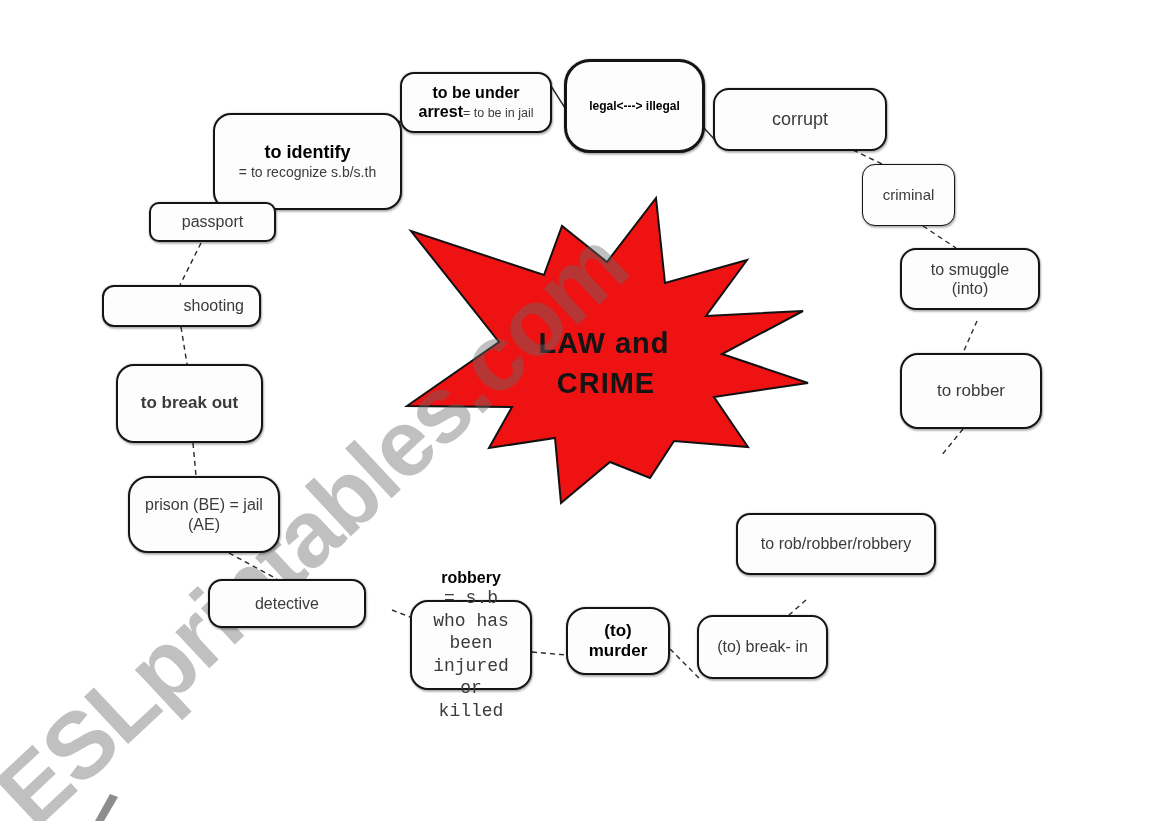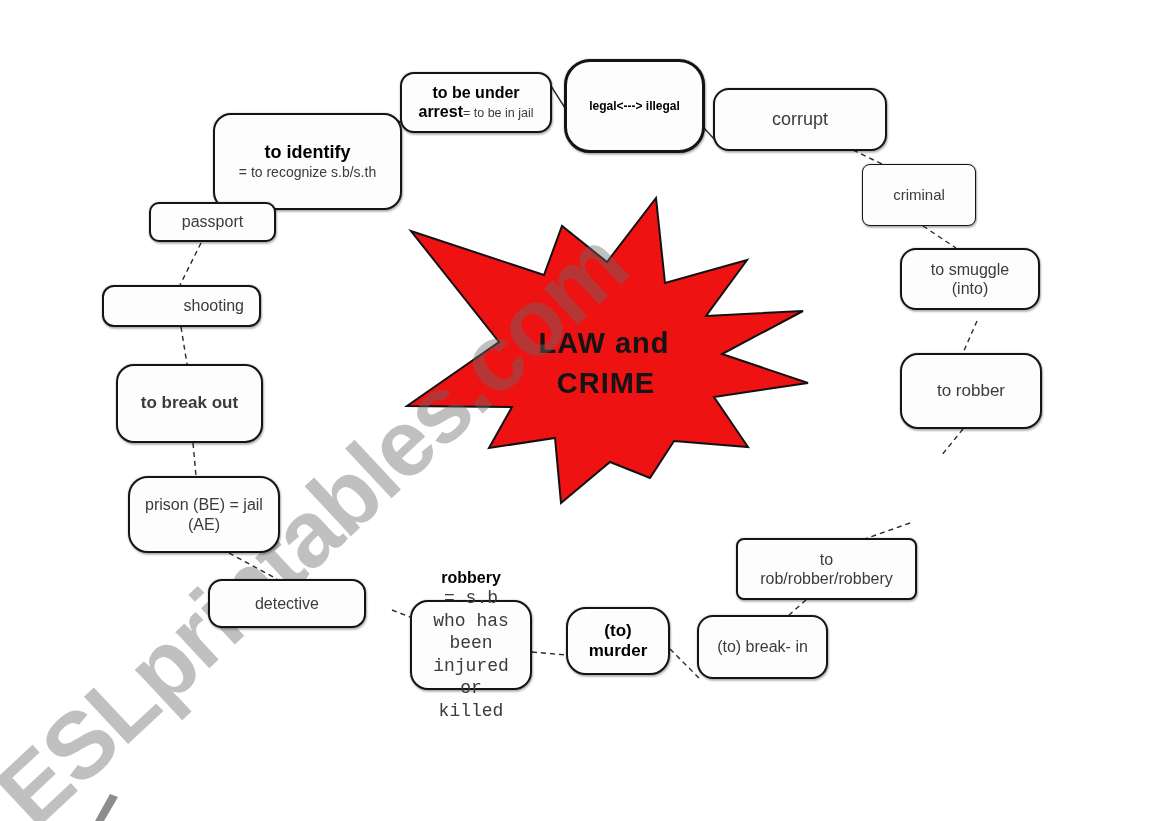--- a/index.html
+++ b/index.html
@@ -65,42 +65,42 @@
       </div>
       <div class="node" style="left: 400px; top: 72px; width: 152px; height: 61px; border-radius: 14px; border-width: 2px; font-size: 16px;">
         <div class="inner"><span class="t bold">to be under arrest</span><span class="sub inline" style="font-size: 12.5px;">= to be in jail</span></div>
       </div>
       <div class="node" style="left: 564px; top: 59px; width: 141px; height: 94px; border-radius: 26px; border-width: 3px; font-size: 12px;">
         <div class="inner"><span class="t bold">legal&lt;---&gt; illegal</span></div>
       </div>
       <div class="node" style="left: 713px; top: 88px; width: 174px; height: 63px; border-radius: 16px; border-width: 2px; font-size: 18px;">
         <div class="inner"><span class="t">corrupt</span></div>
       </div>
-      <div class="node" style="left: 862px; top: 164px; width: 114px; height: 62px; border-radius: 8px; border-width: 1.5px; font-size: 15px;">
+      <div class="node" style="left: 862px; top: 164px; width: 93px; height: 62px; border-radius: 13px; border-width: 1.5px; font-size: 15px;">
         <div class="inner"><span class="t">criminal</span></div>
       </div>
       <div class="node" style="left: 149px; top: 202px; width: 127px; height: 40px; border-radius: 10px; border-width: 2px; font-size: 16px;">
         <div class="inner"><span class="t">passport</span></div>
       </div>
       <div class="node" style="left: 900px; top: 248px; width: 140px; height: 62px; border-radius: 16px; border-width: 2px; font-size: 16px;">
         <div class="inner"><span class="t">to smuggle (into)</span></div>
       </div>
       <div class="node" style="left: 102px; top: 285px; width: 159px; height: 42px; border-radius: 12px; border-width: 2px; font-size: 16px; justify-content: flex-end;">
         <div class="inner"><span class="t">shooting</span></div>
       </div>
       <div class="node" style="left: 900px; top: 353px; width: 142px; height: 76px; border-radius: 18px; border-width: 2.5px; font-size: 17px;">
         <div class="inner"><span class="t">to robber</span></div>
       </div>
       <div class="node" style="left: 116px; top: 364px; width: 147px; height: 79px; border-radius: 18px; border-width: 2.5px; font-size: 17px; font-weight: bold;">
         <div class="inner"><span class="t">to break out</span></div>
       </div>
       <div class="node" style="left: 128px; top: 476px; width: 152px; height: 77px; border-radius: 20px; border-width: 2.5px; font-size: 16px;">
         <div class="inner"><span class="t">prison (BE) = jail (AE)</span></div>
       </div>
-      <div class="node" style="left: 736px; top: 538px; width: 181px; height: 62px; border-radius: 8px; border-width: 2px; font-size: 16px;">
+      <div class="node" style="left: 736px; top: 513px; width: 200px; height: 62px; border-radius: 14px; border-width: 2px; font-size: 16px;">
         <div class="inner"><span class="t">to rob/robber/robbery</span></div>
       </div>
       <div class="node" style="left: 208px; top: 579px; width: 158px; height: 49px; border-radius: 14px; border-width: 2px; font-size: 16px;">
         <div class="inner"><span class="t">detective</span></div>
       </div>
       <div class="node" style="left: 410px; top: 600px; width: 122px; height: 90px; border-radius: 18px; border-width: 2.5px; font-size: 16px;">
         <div class="inner"><span class="t bold">robbery</span><span class="sub" style="font-size: 18px; font-family: Liberation Mono, monospace;">= s.b who has been injured or killed</span></div>
       </div>
       <div class="node" style="left: 566px; top: 607px; width: 104px; height: 68px; border-radius: 20px; border-width: 2.5px; font-size: 17px;">
         <div class="inner"><span class="t bold">(to) murder</span></div>

